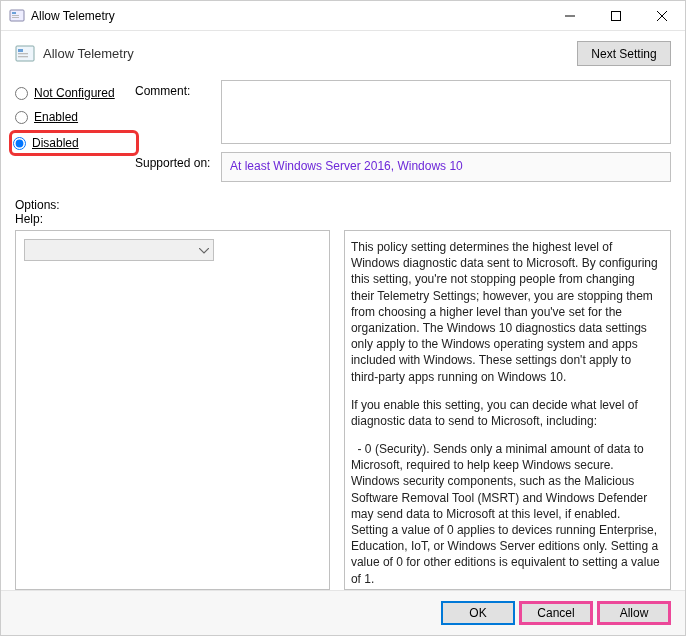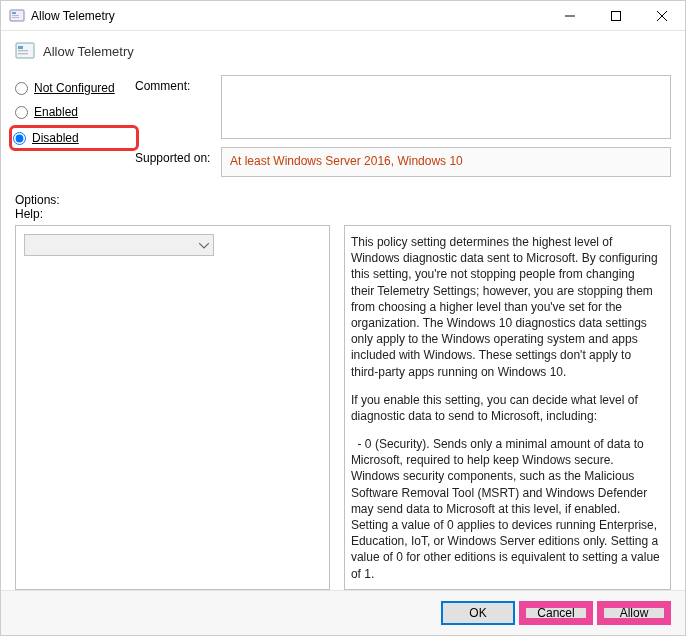--- a/index.html
+++ b/index.html
@@ -20,42 +20,42 @@
 
 .upper { display: flex; padding: 4px 14px 0 14px; }
 .radios { width: 120px; padding-top: 6px; }
 .radio { display: flex; align-items: center; margin-bottom: 10px; cursor: default; text-decoration: underline; }
 .radio input { margin: 0 6px 0 0; }
 .radio.highlight { outline: 3px solid #e33; outline-offset: 1px; border-radius: 2px; padding: 2px 4px 2px 0; margin-left: -2px; }
 .fields { flex: 1; }
 .field { display: flex; margin-bottom: 8px; }
 .field-label { width: 86px; padding-top: 4px; }
 .field textarea { flex: 1; resize: none; border: 1px solid #c0c0c0; height: 64px; padding: 4px 6px; font-family: inherit; font-size: 12px; overflow-y: scroll; background: #fff; }
-.field .supported { flex: 1; border: 1px solid #c0c0c0; height: 30px; padding: 6px 8px; background: #fafafa; color: #c2410c; overflow-y: scroll; }
+.field .supported { flex: 1; border: 1px solid #c0c0c0; height: 30px; padding: 6px 8px; background: #fafafa; color: #6d28d9; overflow-y: scroll; }
 
 
 .midlabels { display: flex; padding: 8px 14px 4px 14px; flex-direction: column; }
 .midlabels .l { width: 50%; }
 .midlabels .r { width: 50%; }
 
 
 .lower { display: flex; padding: 0 14px; gap: 14px; flex: 1; min-height: 0; }
 .pane { border: 1px solid #c0c0c0; flex: 1; background: #fff; position: relative; }
 .pane.options { max-width: 48%; }
 .options-inner { padding: 8px; }
 .dropdown { width: 190px; height: 22px; border: 1px solid #c0c0c0; background: #f0f0f0; display: flex; align-items: center; justify-content: flex-end; padding-right: 4px; }
 .dropdown .chev { color: #666; }
 .pane.help { overflow-y: scroll; }
 .help-inner { padding: 8px 10px 8px 6px; line-height: 1.35; color: #222; }
 .help-inner p { margin: 0 0 12px 0; }
 .resize-grip { position: absolute; right: -12px; bottom: -2px; width: 14px; height: 20px; display: flex; align-items: center; justify-content: center; pointer-events: none; }
 
 
 .footer { display: flex; justify-content: flex-end; padding: 10px 14px; gap: 4px; border-top: 1px solid #e5e5e5; background: #f7f7f7; }
-.btn { min-width: 74px; height: 24px; border: 7px solid #ec4899; background: #e1e1e1; display: flex; align-items: center; justify-content: center; cursor: default; }
+.btn { min-width: 74px; height: 24px; border: 3px solid #ec4899; background: #e1e1e1; display: flex; align-items: center; justify-content: center; cursor: default; }
 .btn.default { border: 2px solid #0078d7; }
 
 
 ::-webkit-scrollbar { width: 16px; }
 ::-webkit-scrollbar-track { background: #f0f0f0; }
 ::-webkit-scrollbar-thumb { background: #c2c2c2; }
 ::-webkit-scrollbar-button { background: #f0f0f0; height: 16px; }
 </style>
 </head>
 <body>
@@ -91,20 +91,21 @@
 <div class="header">
   <span class="app-icon">
     <svg width="20" height="20" viewBox="0 0 20 20">
         <rect x="1" y="2" width="18" height="15" rx="1" fill="#eef5fb" stroke="#8aa"></rect>
         <rect x="3" y="5" width="5" height="3" fill="#6aa0d8"></rect>
         <rect x="3" y="9" width="10" height="1.3" fill="#bbb"></rect>
         <rect x="3" y="12" width="10" height="1.3" fill="#bbb"></rect>
       </svg>
   </span>
   <span class="title">Allow Telemetry</span>
+  <div class="navbtn">Next Setting</div>
 </div>
 
 <div class="upper">
   <div class="radios">
     <label class="radio">
       <input type="radio" name="state" style="">
       <span>Not Configured</span>
     </label>
     <label class="radio">
       <input type="radio" name="state" style="">

